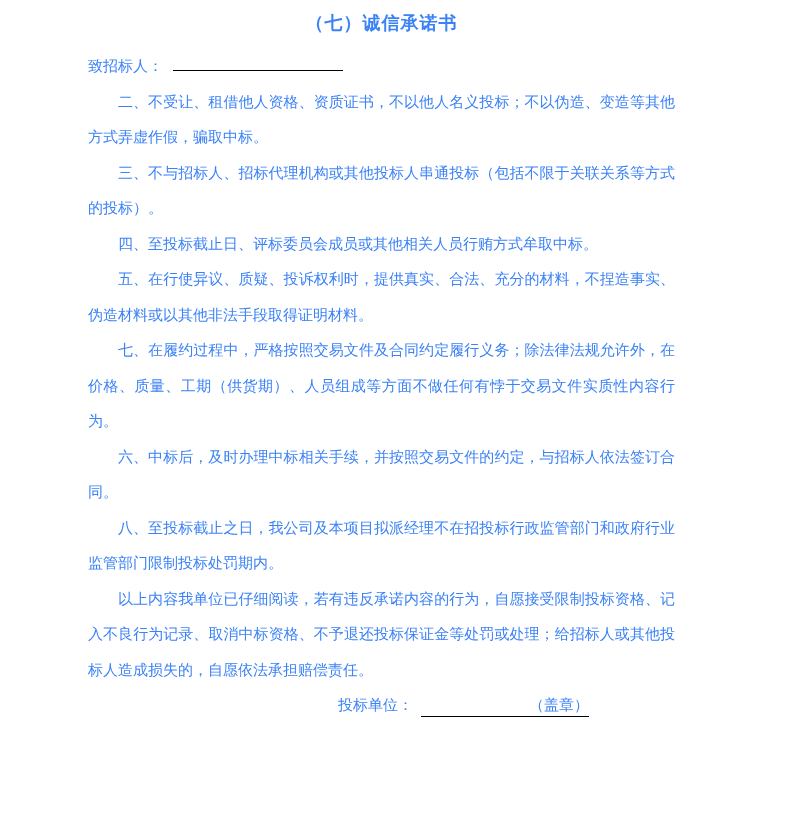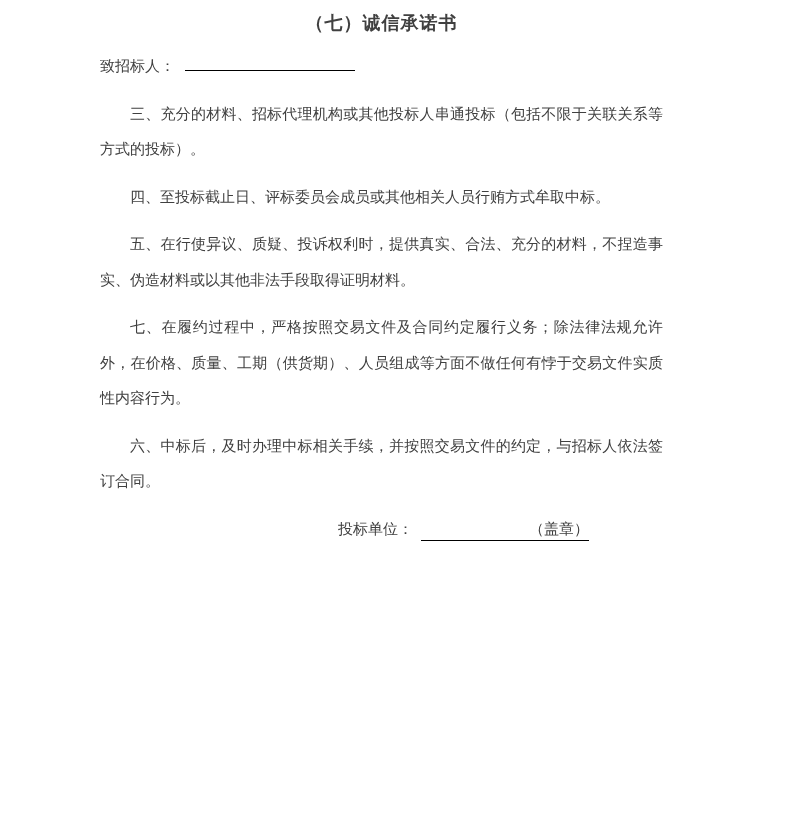--- a/index.html
+++ b/index.html
@@ -11,34 +11,34 @@
     width: 793px;
     height: 829px;
     overflow: hidden;
   }
   .doc-page {
     box-sizing: border-box;
     width: 793px;
     height: 615px;
     padding: 10px 118px 0 88px;
     background: #ffffff;
-    color: #404040;
+    color: #3b82f6;
     font-family: "Liberation Serif", "DejaVu Serif", serif;
     font-size: 15px;
   }
   .doc-title {
     margin: 0 0 13px 0;
     text-align: center;
     font-size: 18px;
     font-weight: bold;
     line-height: 26px;
     letter-spacing: 1px;
   }
   .para {
-    margin: 12px;
+    margin: 0;
     line-height: 35.5px;
     text-align: justify;
     word-break: break-all;
   }
   .indent {
     text-indent: 2em;
   }
   .blank {
     display: inline-block;
     border-bottom: 1px solid #000000;
@@ -72,22 +72,25 @@
 </head>
 <body>
 
 <div class="doc-page">
 
   <h1 class="doc-title">（七）诚信承诺书</h1>
 
   <p class="para"><span>致招标人：</span><span class="blank blank-addressee"></span></p>
 
 
-  <p class="para indent">三、充分的材料、招标代理机构或其他投标人串通投标（包括不限于关联关系等方式的投标）。</p>
+  <p class="para indent">二、不受让、租借他人资格、资质证书，不以他人名义投标；不以伪造、变造等其他方式弄虚作假，骗取中标。</p>
+  <p class="para indent">三、不与招标人、招标代理机构或其他投标人串通投标（包括不限于关联关系等方式的投标）。</p>
   <p class="para indent">四、至投标截止日、评标委员会成员或其他相关人员行贿方式牟取中标。</p>
   <p class="para indent">五、在行使异议、质疑、投诉权利时，提供真实、合法、充分的材料，不捏造事实、伪造材料或以其他非法手段取得证明材料。</p>
   <p class="para indent">七、在履约过程中，严格按照交易文件及合同约定履行义务；除法律法规允许外，在价格、质量、工期（供货期）、人员组成等方面不做任何有悖于交易文件实质性内容行为。</p>
   <p class="para indent">六、中标后，及时办理中标相关手续，并按照交易文件的约定，与招标人依法签订合同。</p>
+  <p class="para indent">八、至投标截止之日，我公司及本项目拟派经理不在招投标行政监管部门和政府行业监管部门限制投标处罚期内。</p>
 
+  <p class="para indent">以上内容我单位已仔细阅读，若有违反承诺内容的行为，自愿接受限制投标资格、记入不良行为记录、取消中标资格、不予退还投标保证金等处罚或处理；给招标人或其他投标人造成损失的，自愿依法承担赔偿责任。</p>
 
   <p class="para signature-line"><span>投标单位：</span><span class="sig-underline"><span class="sig-space"></span><span>（盖章）</span></span></p>
 
 </div>
 
 </body></html>

